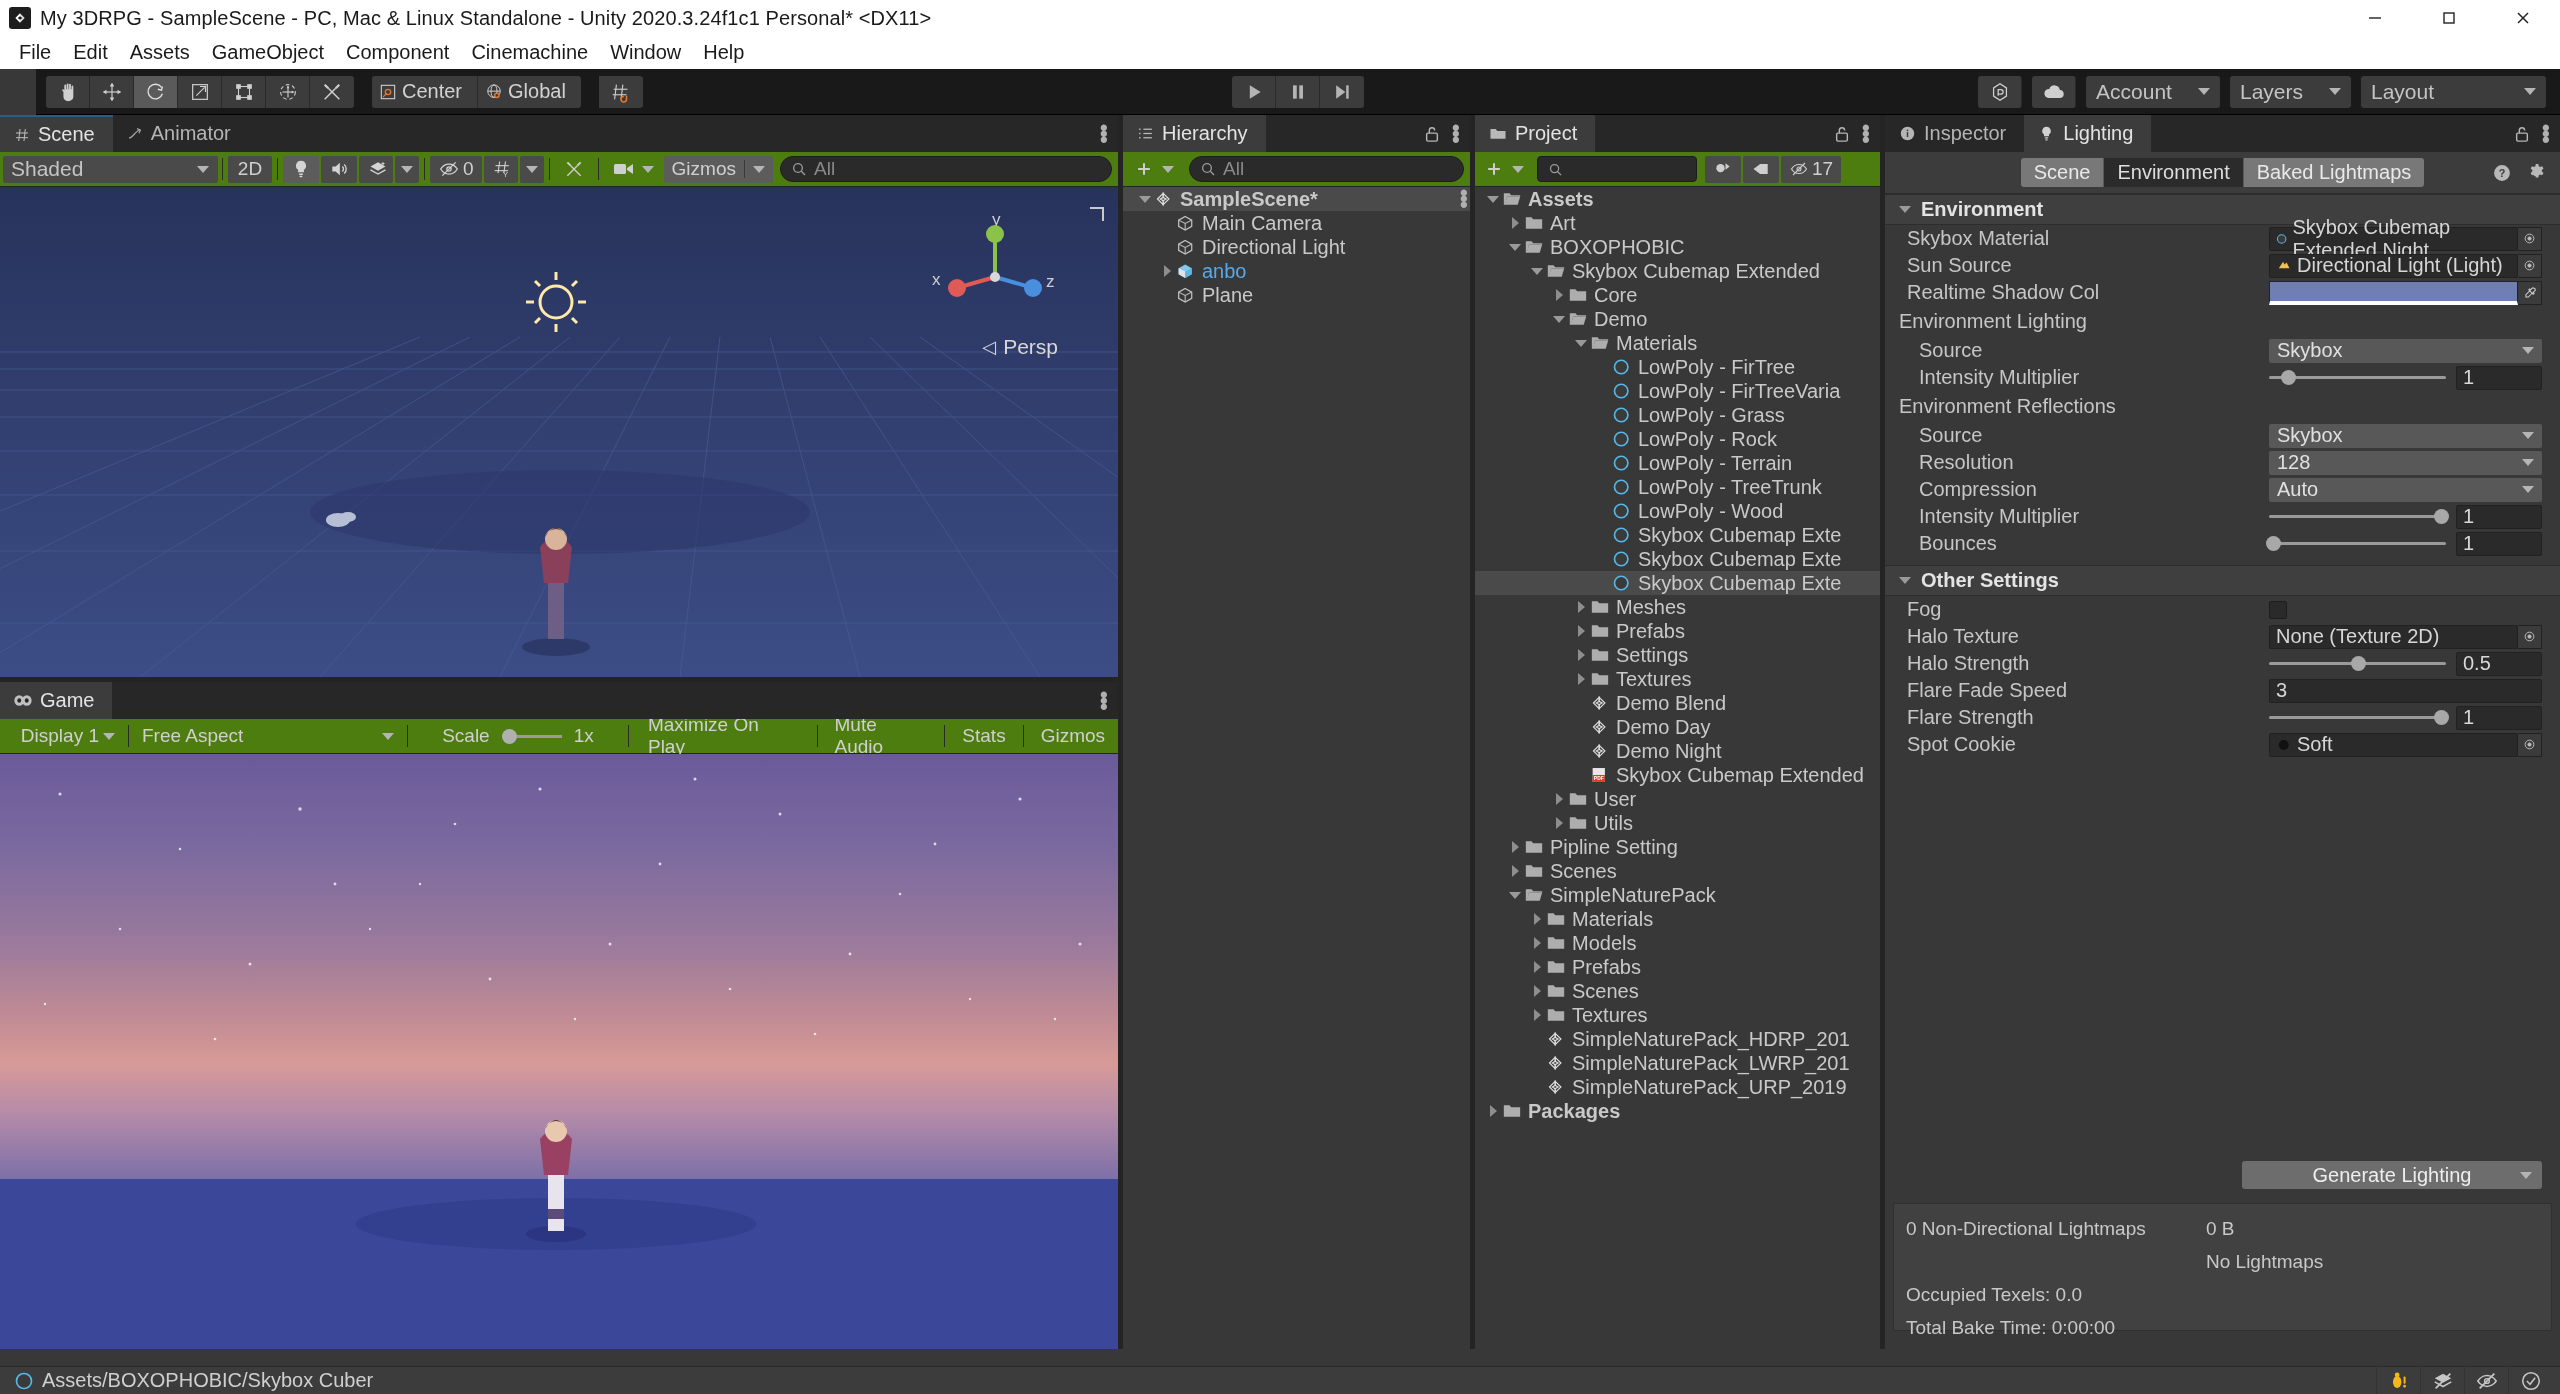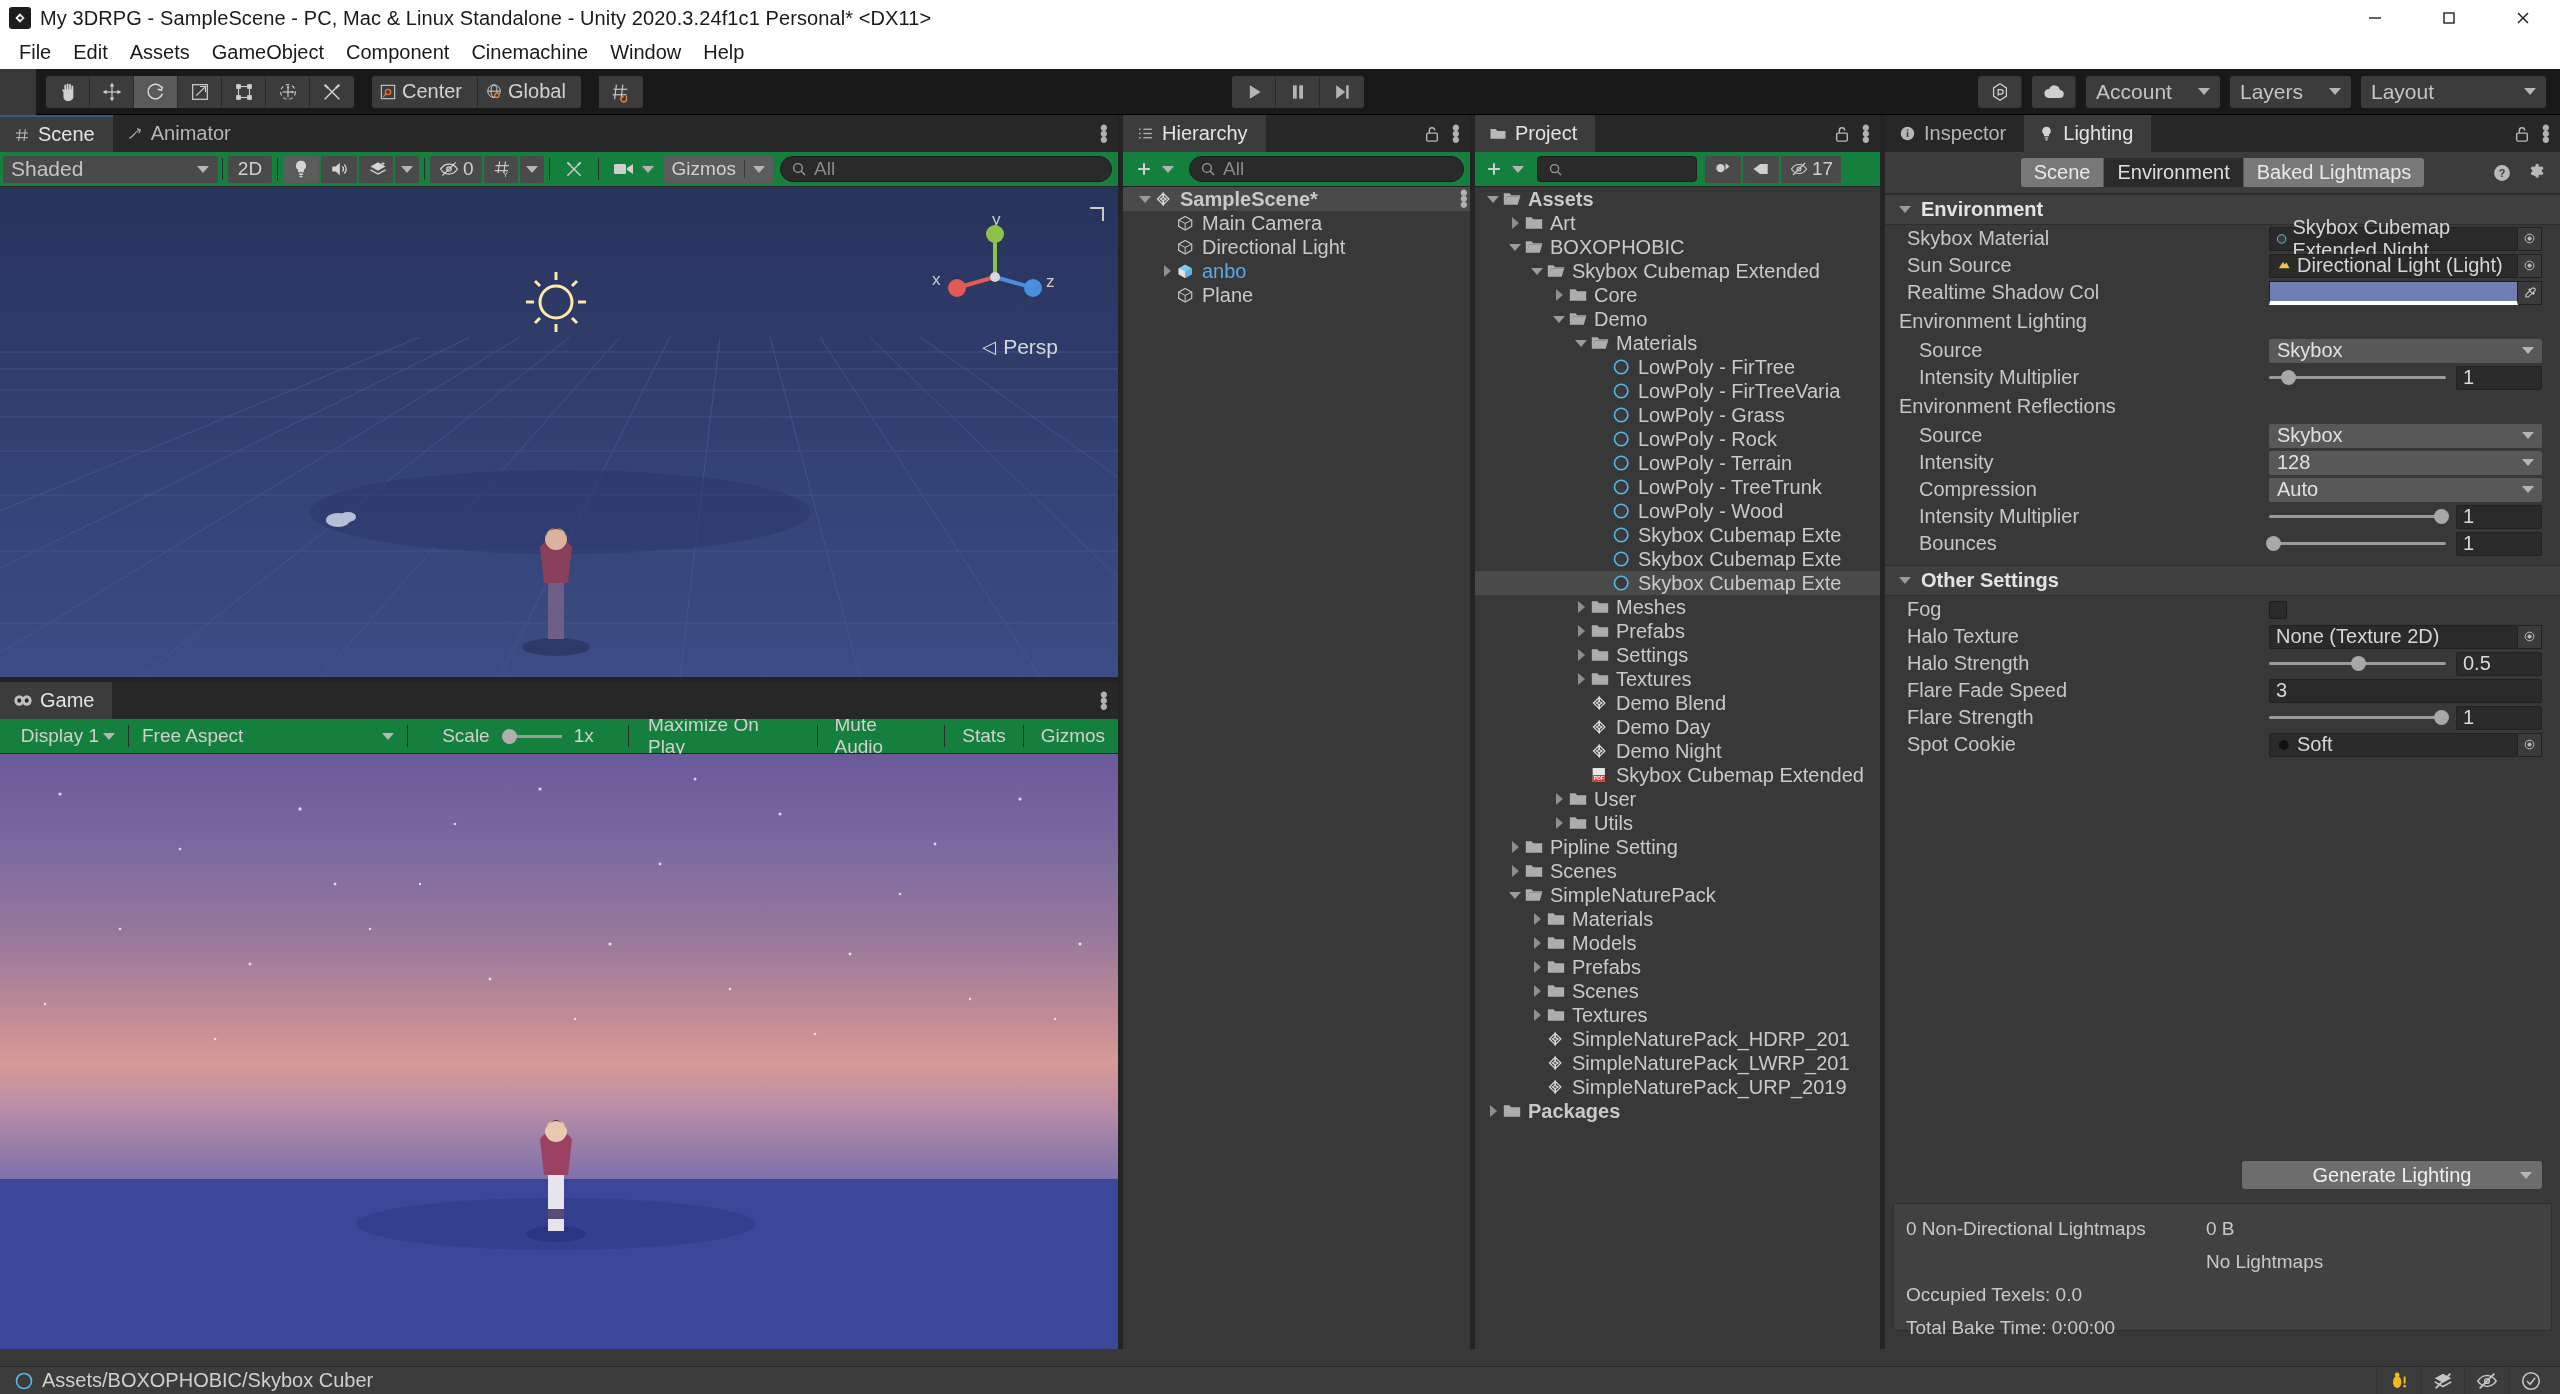--- a/index.html
+++ b/index.html
@@ -40,21 +40,21 @@
 
   .panel { position:absolute; background:#383838; }
   .tabbar { height:37px; background:#272727; display:flex; align-items:flex-end; position:relative; }
   .tab { height:37px; display:flex; align-items:center; gap:8px; padding:0 18px 0 14px; font-size:20px; color:#b5b5b5; }
   .tab.active { background:#3c3c3c; color:#e3e3e3; border-top:2px solid #2c5d87;}
   .tab.active.noline { border-top:none; background:#3c3c3c;}
   .tabbar .tbright { position:absolute; right:6px; top:0; height:37px; display:flex; align-items:center; gap:12px; padding-right:6px;}
   .dots { letter-spacing:0; line-height:6px; font-size:22px; color:#b0b0b0; width:6px; text-align:center;}
   .dots b{display:block;}
 
-  .subbar { height:35px; background:#15803d; display:flex; align-items:center; border-bottom:1px solid #232323; }
+  .subbar { height:35px; background:#4d7c0f; display:flex; align-items:center; border-bottom:1px solid #232323; }
   .sb-btn { height:27px; background:#4a4a4a; border-radius:2px; display:flex;align-items:center;justify-content:center; margin:0 1px; padding:0 8px; color:#d0d0d0; font-size:19px;}
   .sb-btn.flat { background:transparent; }
   .sb-sep { width:1px; height:22px; background:#2b2b2b; margin:0 4px; }
   .searchbox { flex:1; height:26px; background:#2a2a2a; border:1px solid #1d1d1d; border-radius:13px; display:flex; align-items:center; gap:7px; padding:0 10px; margin:0 6px; color:#8a8a8a; font-size:19px;}
   .scene3d { position:absolute; inset:0; background:linear-gradient(#2f3d6b 0%,#334273 35%,#3a4a7d 100%); }
 
   
   .gameview { position:absolute; inset:0; background:linear-gradient(180deg,#6a5a9a 0%,#7b6a9f 16%,#9b7a9c 32%,#c08b95 44%,#d79a97 52%,#b78ca8 60%,#7a6fa8 72%,#4b55a0 86%,#3b4798 100%); overflow:hidden;}
 
   
@@ -1346,21 +1346,21 @@
         <div class="row rowwrap" style="height: 27px;">
           <span class="lab ind">Source</span>
           <div class="ctl">
             <div class="dropdown">
               <span>Skybox</span>
               <span class="caret"></span>
             </div>
           </div>
         </div>
         <div class="row rowwrap" style="height: 27px;">
-          <span class="lab ind">Intensity</span>
+          <span class="lab ind">Resolution</span>
           <div class="ctl">
             <div class="dropdown">
               <span>128</span>
               <span class="caret"></span>
             </div>
           </div>
         </div>
         <div class="row rowwrap" style="height: 27px;">
           <span class="lab ind">Compression</span>
           <div class="ctl">

